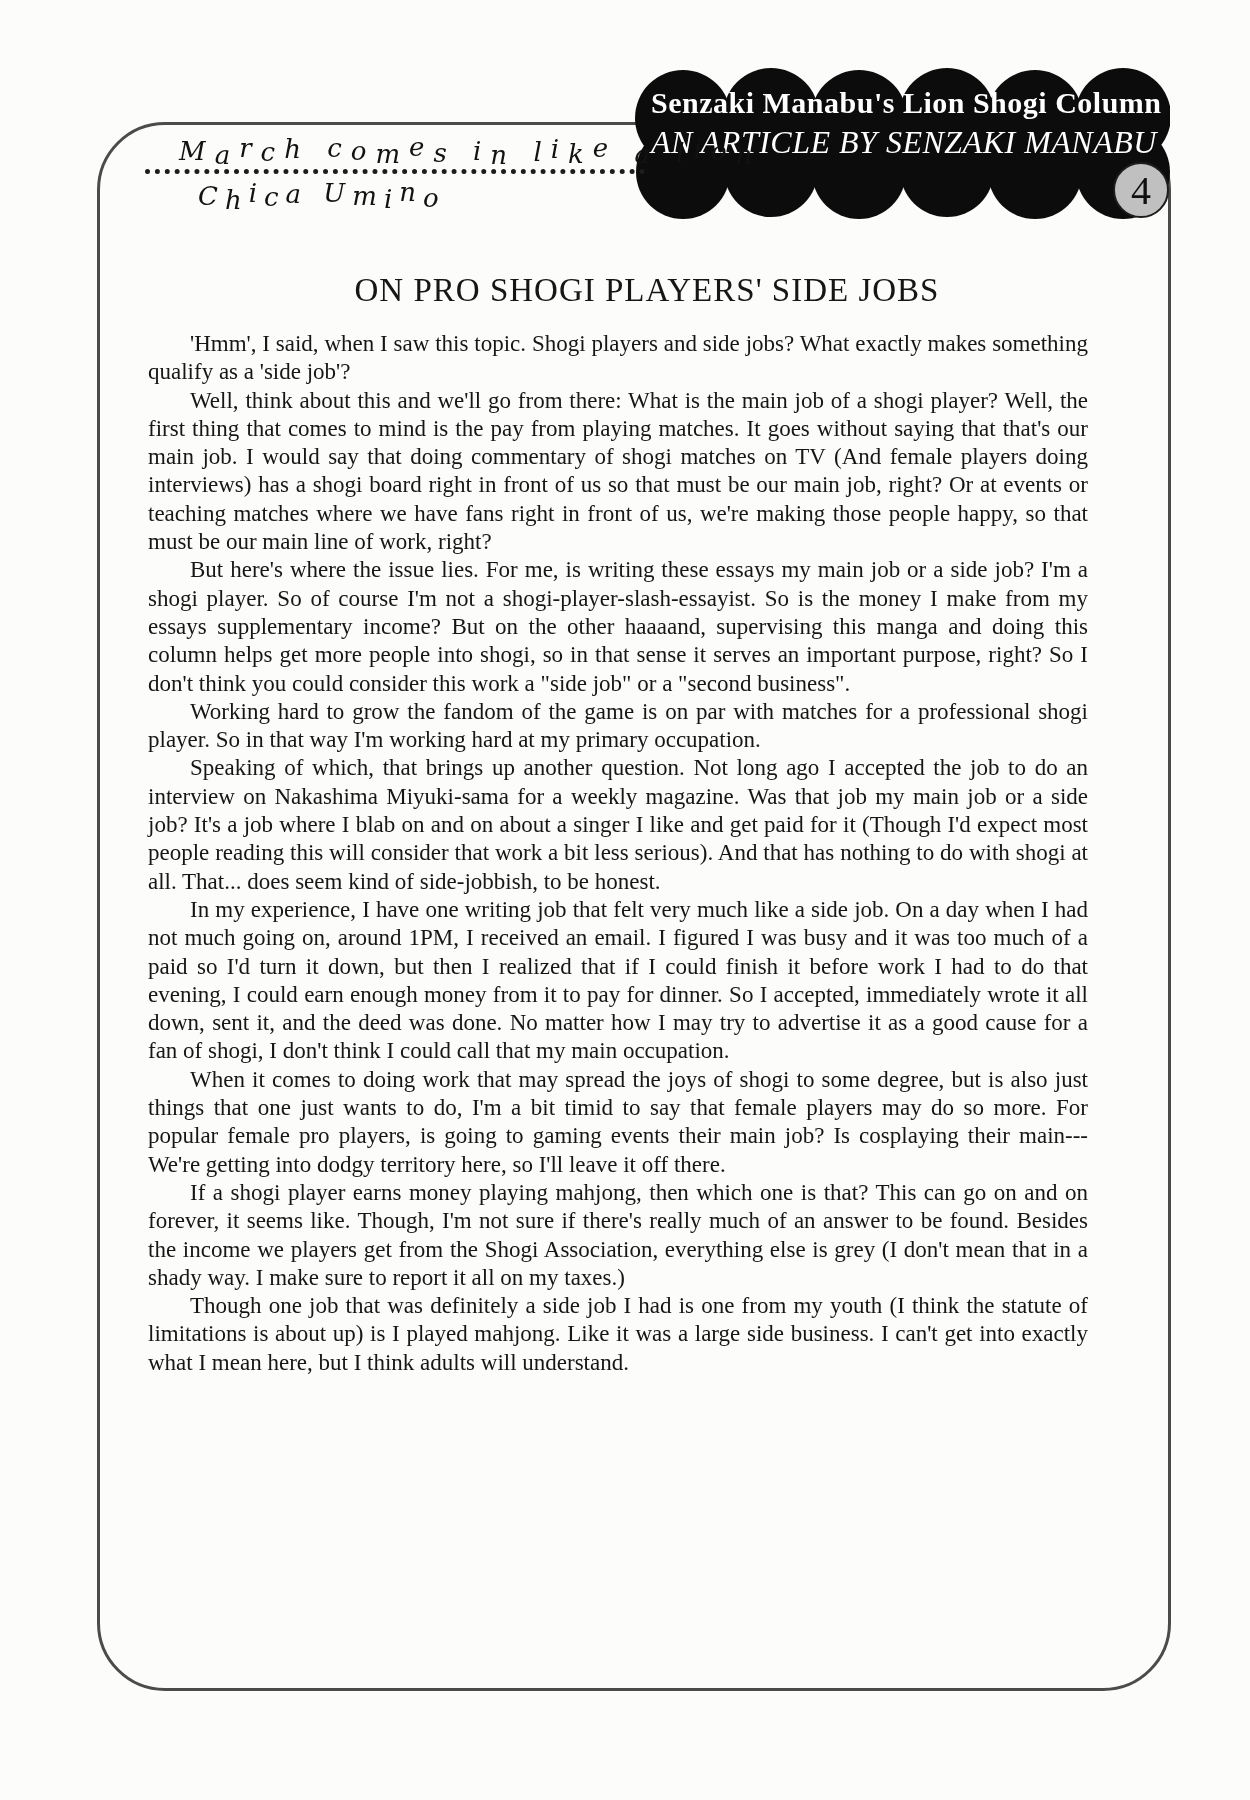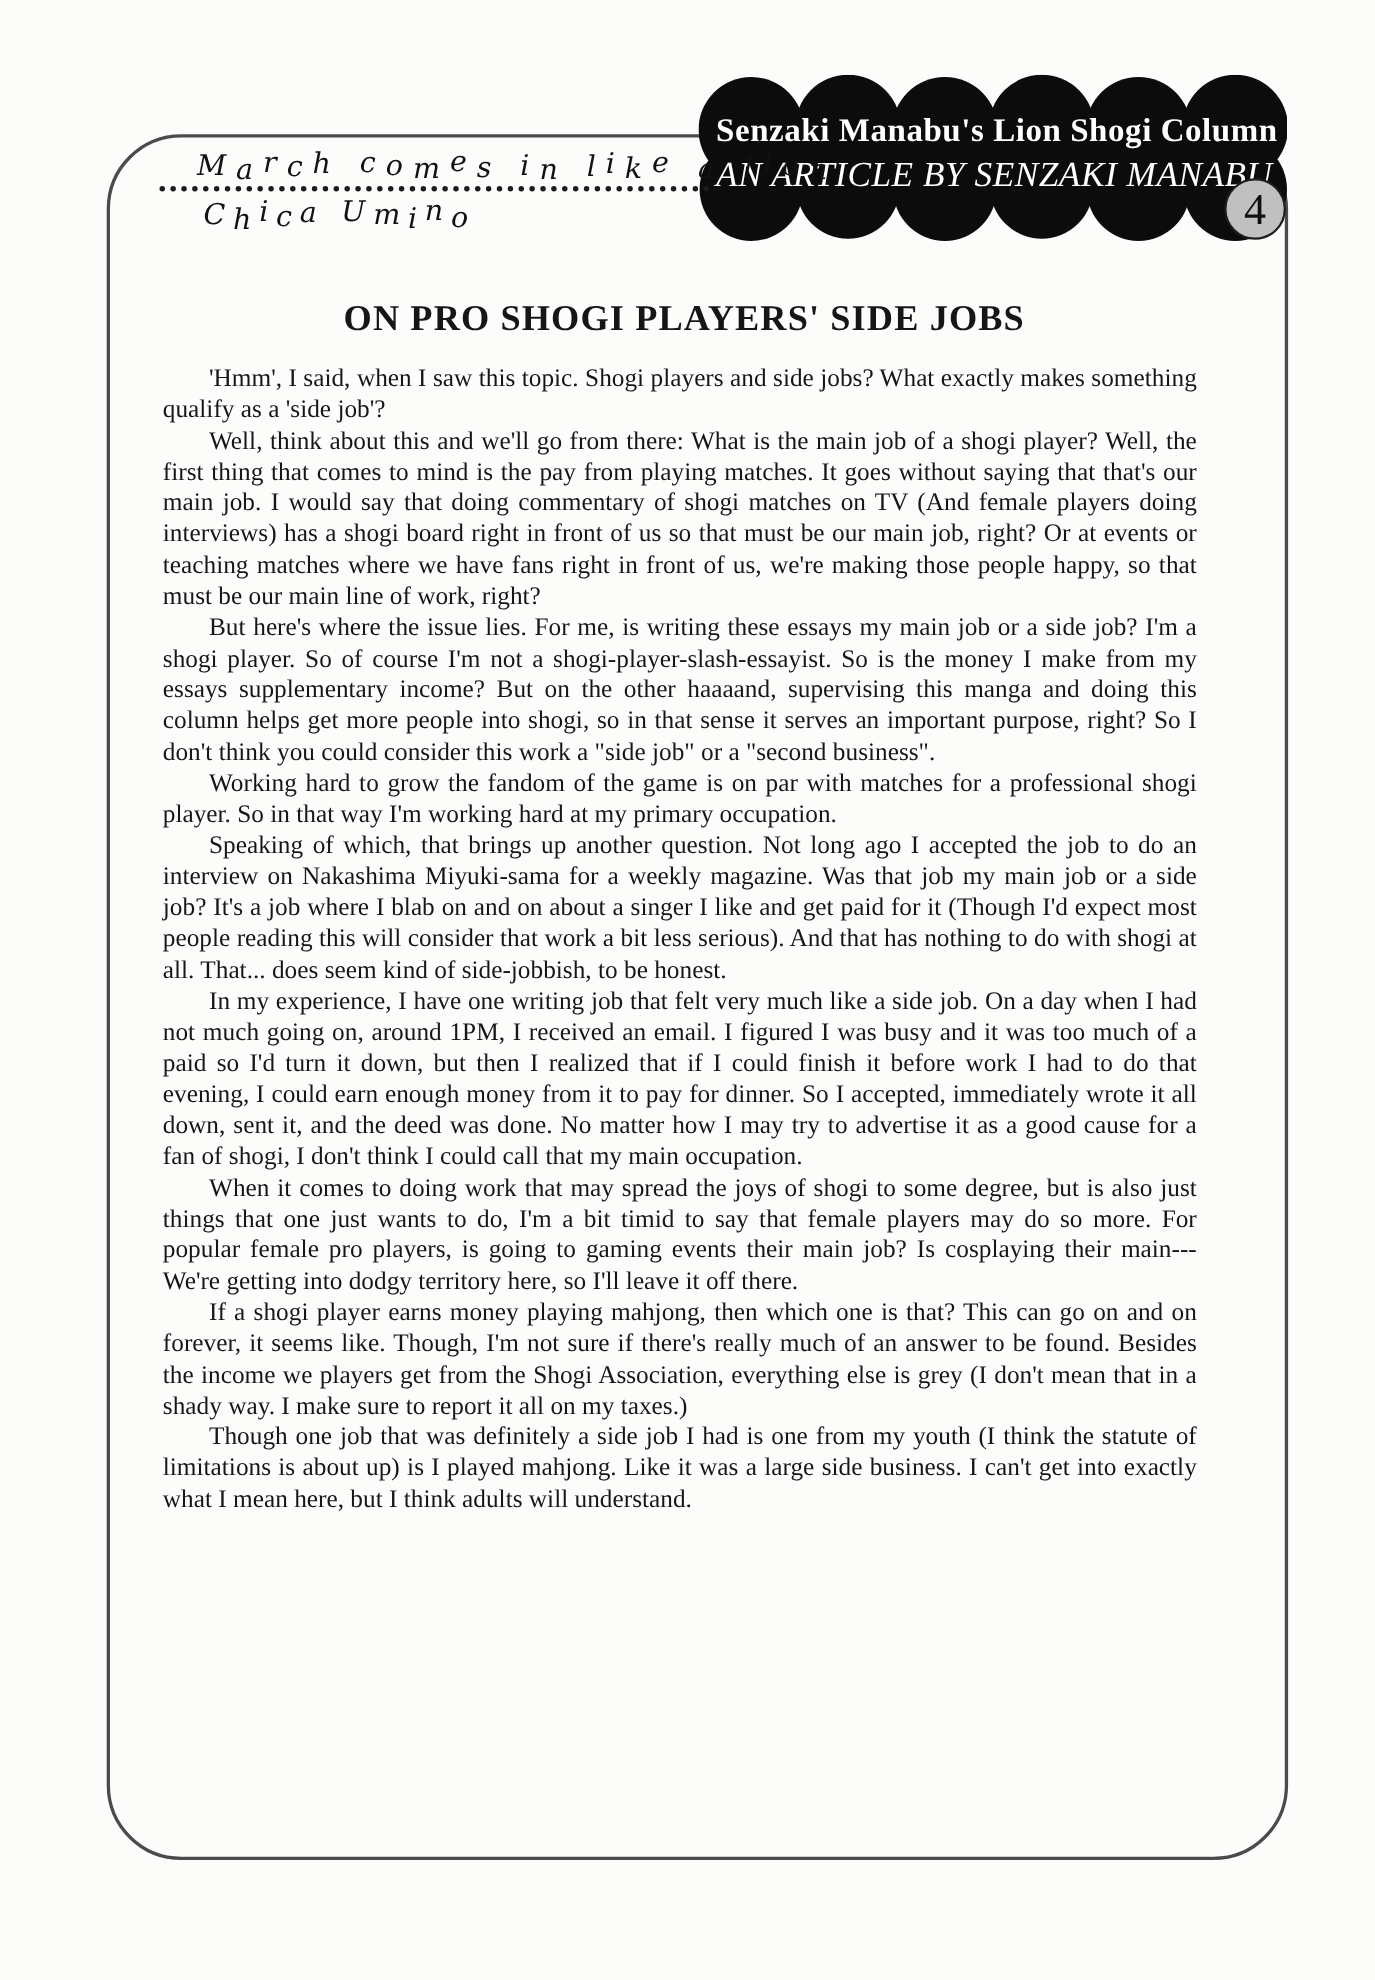--- a/index.html
+++ b/index.html
@@ -7,34 +7,34 @@
         font-family:"Liberation Serif", serif;color:#161616;}
   .frame{position:absolute;left:97px;top:122px;width:1068px;height:1563px;
          border:3px solid #4b4b4b;border-radius:68px;background:transparent;z-index:1;}
   
   .logo{position:absolute;left:145px;top:136px;z-index:3;font-style:italic;}
   .logo-line1{font-family:"DejaVu Serif", serif;font-size:26px;letter-spacing:9px;
               margin-left:34px;color:#121212;}
   .logo-line1 span,.logo-line2 span{display:inline-block;white-space:pre;}
   .logo-rule{width:500px;border-bottom:5px dotted #1c1c1c;margin-top:3px;}
   .logo-line2{font-family:"DejaVu Serif", serif;font-size:26px;letter-spacing:7px;
-              margin-top:7px;margin-left:40px;color:#121212;}
+              margin-top:7px;margin-left:53px;color:#121212;}
   
   .banner{position:absolute;left:635px;top:68px;width:535px;height:152px;z-index:2;}
   .banner svg{position:absolute;left:0;top:0;width:100%;height:100%;}
-  .banner-text{position:absolute;left:16px;top:34px;width:505px;color:#ffffff;z-index:2;}
+  .banner-text{position:absolute;left:16px;top:18px;width:505px;color:#ffffff;z-index:2;}
   .banner-title{font-size:30px;font-weight:700;letter-spacing:0.5px;white-space:nowrap;}
   .banner-subtitle{font-size:32px;font-weight:400;letter-spacing:0.5px;margin-top:4px;white-space:nowrap;font-style:italic;}
   .badge{position:absolute;left:478px;top:94px;width:52px;height:52px;border-radius:50%;
          background:#c0c0c0;border:2px solid #1d1d1d;z-index:3;
          display:flex;align-items:center;justify-content:center;
          font-size:40px;font-weight:400;color:#101010;}
   
-  .article-title{position:absolute;left:152px;top:250px;width:940px;text-align:center;
-                 font-size:33px;font-weight:700;letter-spacing:1px;z-index:2;white-space:nowrap;}
+  .article-title{position:absolute;left:177px;top:250px;width:940px;text-align:center;
+                 font-size:33px;font-weight:400;letter-spacing:1px;z-index:2;white-space:nowrap;}
   .article-body{position:absolute;left:148px;top:330px;width:940px;z-index:2;
                 font-size:23px;line-height:28.3px;text-align:justify;}
   .article-body p{margin:0;text-indent:42px;}
 </style>
 </head>
 <body>
 
 <div class="page">
 
   <div class="frame"></div>

